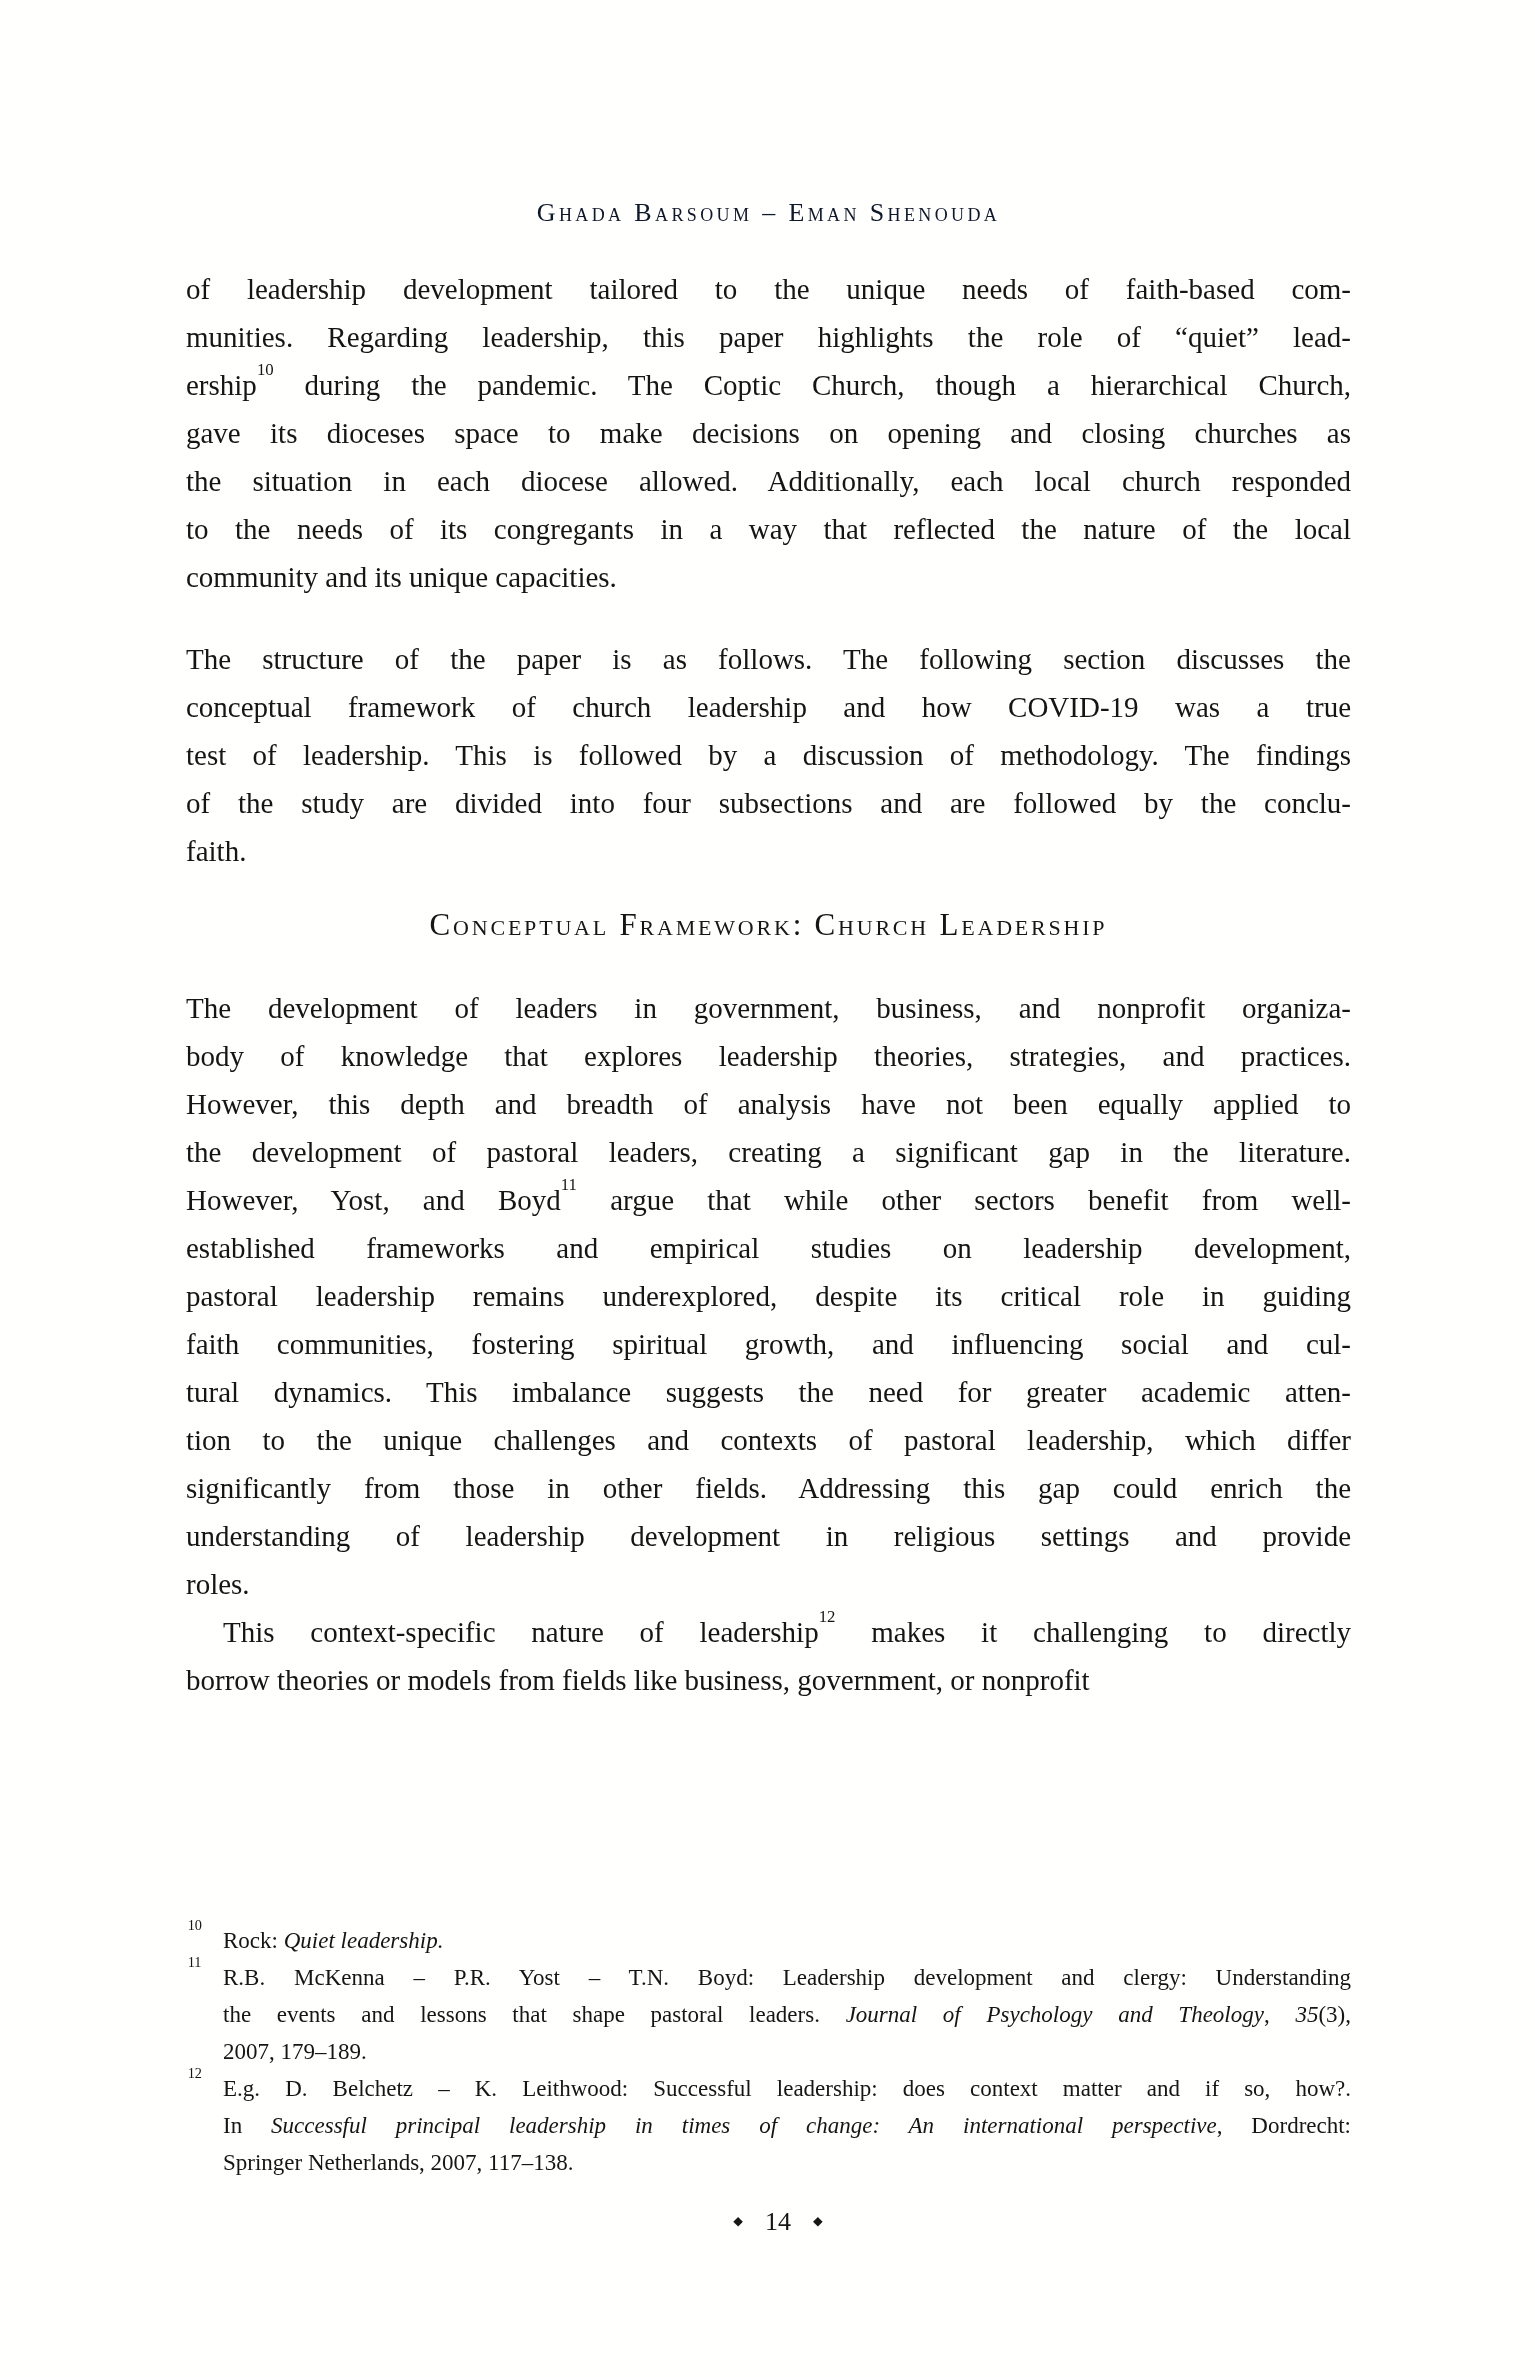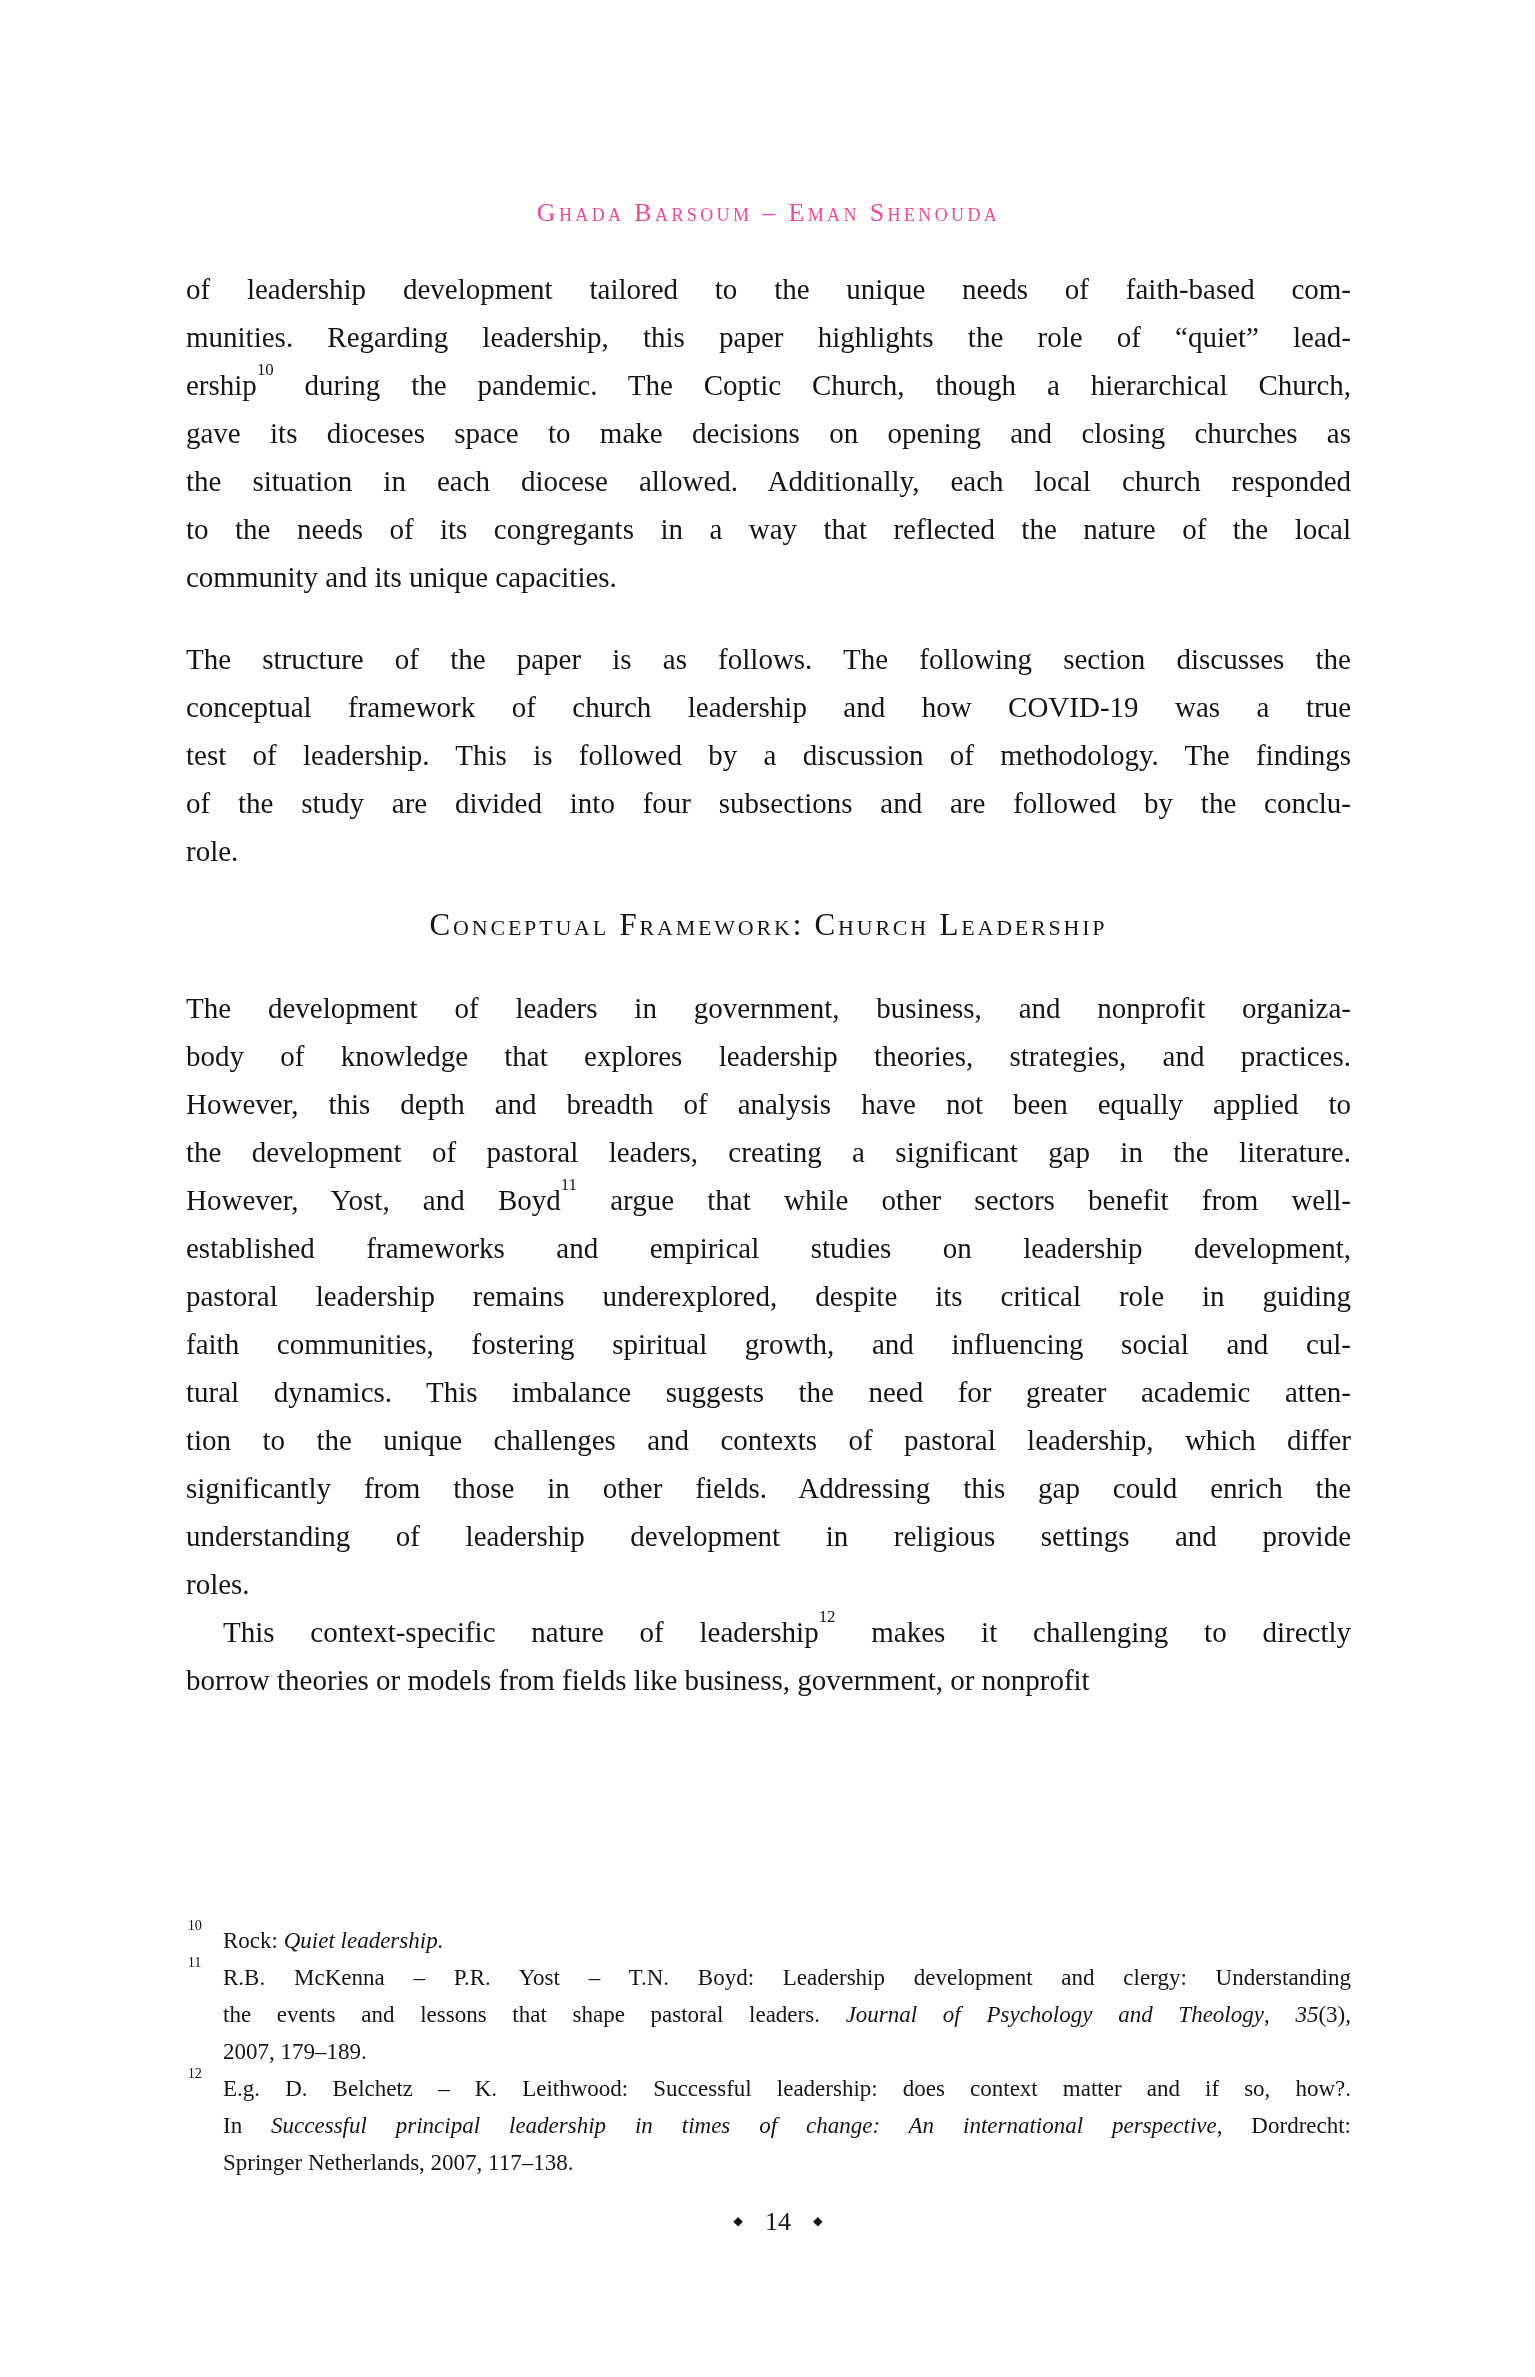--- a/index.html
+++ b/index.html
@@ -13,21 +13,21 @@
     padding:198px 185px 0 186px;
     overflow:hidden;
   }
   .running-header{
     text-align:center;
     font-variant:small-caps;
     font-size:26px;
     letter-spacing:0.13em;
     line-height:30px;
     margin-bottom:37px;
-    color:#ec4899;
+    color:#0f172a;
   }
   .flow{font-size:29px;line-height:48px;}
   .paragraph{margin:0;}
   .flow > .paragraph + .paragraph{margin-top:34px;}
   .flow > .section-heading + .paragraph{margin-top:0;}
   .flow > .paragraph:last-child{margin-top:0;}
   .line{
     text-align:justify;
     text-align-last:justify;
     text-justify:inter-word;
@@ -100,21 +100,21 @@
         <div class="line"><span>gave its dioceses space to make decisions on opening and closing churches as</span></div>
         <div class="line"><span>the situation in each diocese allowed. Additionally, each local church responded</span></div>
         <div class="line"><span>to the needs of its congregants in a way that reflected the nature of the local</span></div>
         <div class="line last"><span>community and its unique capacities.</span></div>
       </div>
       <div class="paragraph">
         <div class="line"><span>The structure of the paper is as follows. The following section discusses the</span></div>
         <div class="line"><span>conceptual framework of church leadership and how COVID-19 was a true</span></div>
         <div class="line"><span>test of leadership. This is followed by a discussion of methodology. The findings</span></div>
         <div class="line"><span>of the study are divided into four subsections and are followed by the conclu-</span></div>
-        <div class="line last"><span>role.</span></div>
+        <div class="line last"><span>faith.</span></div>
       </div>
       <div class="section-heading">
         <div class="heading-line">Conceptual Framework: Church Leadership</div>
       </div>
       <div class="paragraph">
         <div class="line"><span>The development of leaders in government, business, and nonprofit organiza-</span></div>
         <div class="line"><span>body of knowledge that explores leadership theories, strategies, and practices.</span></div>
         <div class="line"><span>However, this depth and breadth of analysis have not been equally applied to</span></div>
         <div class="line"><span>the development of pastoral leaders, creating a significant gap in the literature.</span></div>
         <div class="line"><span>However, Yost, and Boyd</span><sup class="fnref">11</sup><span> argue that while other sectors benefit from well-</span></div>

